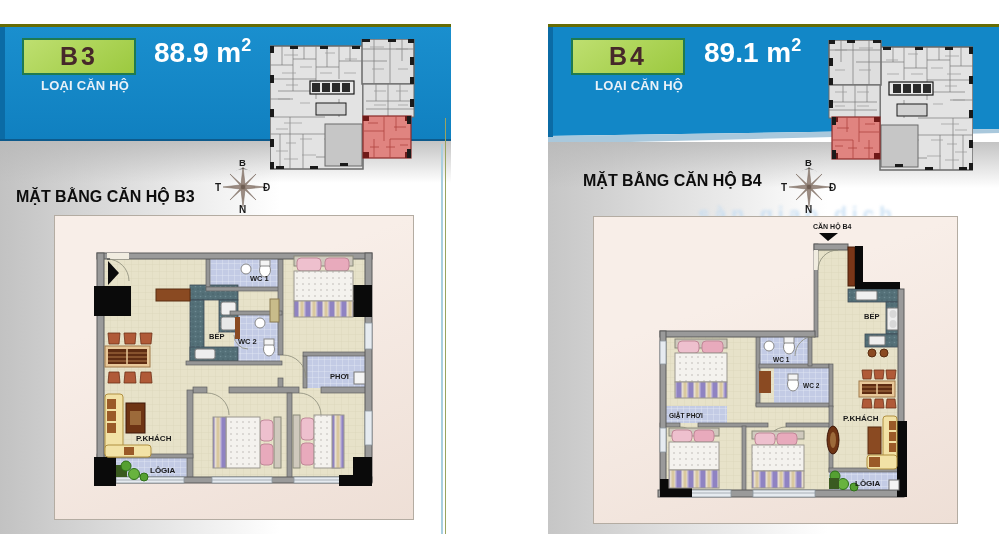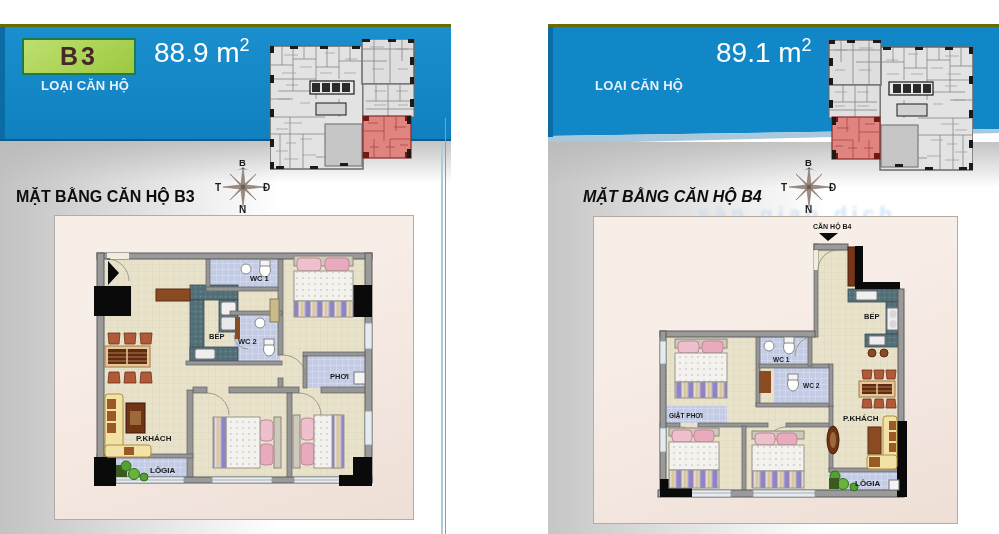--- a/index.html
+++ b/index.html
@@ -3,21 +3,21 @@
 <meta charset="utf-8">
 <style>
 html,body{margin:0;padding:0;}
 body{width:999px;height:534px;position:relative;font-family:"Liberation Sans",sans-serif;background:#ffffff;overflow:hidden;}
 .panel{position:absolute;top:0;width:451px;height:534px;margin-top:24px;}
 .topbar{position:absolute;top:0;left:0;width:100%;height:3px;background:#666c04;}
 .bluehead{position:absolute;left:0;top:3px;width:100%;height:112px;background:linear-gradient(to bottom,#1a8fce,#1080c0);border-bottom:2px solid #0d5a8c;}
 .blueedge{position:absolute;left:0;top:3px;width:5px;height:112px;background:#0b6ba5;}
 .greenbox{position:absolute;width:110px;height:33px;border:2px solid #1f7a50;background:linear-gradient(145deg,#bedf70,#9cc93f);text-align:center;font-weight:bold;font-size:25px;letter-spacing:3px;color:#46282a;line-height:33px;}
 .loai{position:absolute;color:#e9f1f8;font-weight:bold;font-size:13px;letter-spacing:0.2px;}
-.area{position:absolute;color:#ffffff;font-weight:normal;font-size:28px;}
+.area{position:absolute;color:#ffffff;font-weight:bold;font-size:28px;}
 .area sup{font-size:18px;position:relative;top:-1px;}
 .body1{position:absolute;left:0;top:117px;width:100%;height:406px;background:linear-gradient(to bottom,rgba(185,185,185,.85),rgba(255,255,255,0) 42px),linear-gradient(to right,#c2c2c2,#ffffff 62%);}
 .title{position:absolute;font-weight:bold;font-size:16px;color:#0d0d0d;letter-spacing:0;white-space:nowrap;}
 .planpanel{position:absolute;border:1px solid #b4aca2;background:linear-gradient(160deg,#f8eee8 30%,#eedfd6);}
 .footer{position:absolute;left:0;bottom:0;width:100%;height:10px;background:#de7b1c;border-top:2px solid #8d4e10;}
 .wm{position:absolute;color:rgba(195,220,242,.8);font-weight:bold;font-size:21px;letter-spacing:5px;filter:blur(1.4px);}
 svg{position:absolute;}
 svg text{font-family:"Liberation Sans",sans-serif;font-weight:bold;fill:#1a1a1a;}
 </style>
 </head>
@@ -339,26 +339,27 @@
   <div class="topbar"></div>
 
   <svg style="left:0;top:3px;" width="451" height="125" viewBox="0 0 451 125">
     <polygon points="0,0 451,0 451,102 0,109" fill="#1287c7"></polygon>
     <polygon points="0,109 451,102 451,106 0,117" fill="#a9c8dc"></polygon>
     <polygon points="0,0 5,0 5,110 0,110" fill="#0b6ba5"></polygon>
   </svg>
 
   <div style="position:absolute;left:0;top:118px;width:100%;height:406px;background:linear-gradient(to bottom,rgba(185,185,185,.85),rgba(255,255,255,0) 46px),linear-gradient(to right,#c6c6c6,#ffffff 62%);"></div>
 
+  <div class="greenbox" style="left:23px;top:14px;">B4</div>
 
   <div class="loai" style="left:47px;top:54px;">LOẠI CĂN HỘ</div>
 
-  <div class="area" style="left:168px;top:12px;">89.1 m<sup>2</sup></div>
-
-  <div class="title" style="left:35px;top:164px;font-style:italic;">MẶT BẰNG CĂN HỘ B4</div>
+  <div class="area" style="left:156px;top:12px;">89.1 m<sup>2</sup></div>
+
+  <div class="title" style="left:35px;top:148px;">MẶT BẰNG CĂN HỘ B4</div>
 
   <div class="wm" style="left:150px;top:178px;">sàn giao dịch</div>
 
   <div class="planpanel" style="left:45px;top:192px;width:363px;height:306px;"></div>
 
   <div class="footer" style="background:linear-gradient(to right,#efa95e,#de7b1c 45%);"></div>
 
   <svg style="left:280px;top:16px;" width="145" height="131" viewBox="0 0 145 131">
       <g transform="translate(145,0) scale(-1,1)">
     <g>

